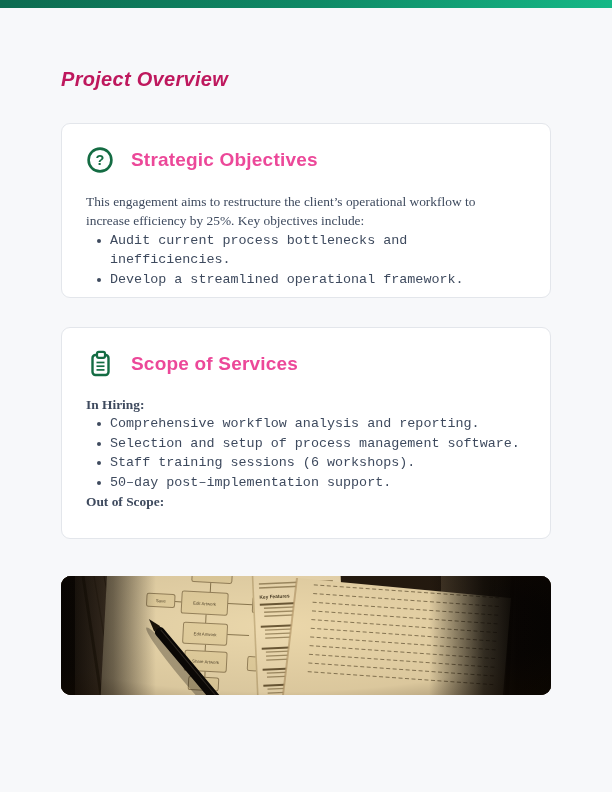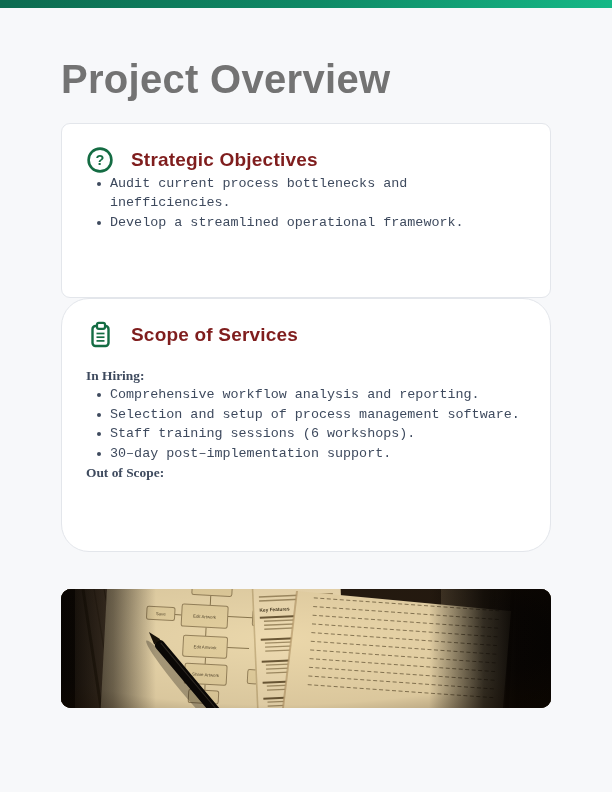--- a/index.html
+++ b/index.html
@@ -4,31 +4,31 @@
 <style>
   html,body{margin:0;padding:0;}
   body{
     width:612px;height:792px;background:#f7f8fa;overflow:hidden;
     font-family:"Liberation Sans",sans-serif;
   }
   .page{position:relative;width:612px;height:792px;background:#f7f8fa;}
   .topbar{height:8px;width:612px;
     background:linear-gradient(90deg,#0d6b50 0%,#0f8a66 52%,#15b886 100%);}
   h1.title{
-    margin:54px 61px 0 61px;font-size:40px;line-height:34px;font-weight:bold;
-    letter-spacing:.3px;color:#737373;
+    margin:54px 61px 0 61px;font-size:20px;line-height:34px;font-weight:bold;
+    letter-spacing:.3px;color:#be185d;font-style:italic;
   }
   .card{
     box-sizing:border-box;width:490px;margin-left:61px;background:#ffffff;
     border:1px solid #e3e6eb;border-radius:9px;padding:22px 24px 0 24px;
   }
   .card1{margin-top:27px;height:175px;}
-  .card2{height:254px;border-radius:28px;}
+  .card2{margin-top:29px;height:212px;}
   .card-head{display:flex;align-items:center;gap:17px;height:28px;}
-  .card-head h2{margin:0;font-size:19px;font-weight:bold;letter-spacing:.2px;color:#7f1d1d;}
+  .card-head h2{margin:0;font-size:19px;font-weight:bold;letter-spacing:.2px;color:#ec4899;}
   .icon{width:28px;height:28px;flex:0 0 28px;display:block;}
   .serif{font-family:"Liberation Serif","DejaVu Serif",serif;font-size:13.4px;
     line-height:19.4px;color:#3e4a5e;}
   .intro{margin-top:18px;}
   .intro div{white-space:nowrap;}
   ul.bullets{margin:0;padding:0 0 0 24px;list-style:none;font-family:Liberation Mono, monospace;}
   ul.bullets li{position:relative;}
   ul.bullets li::before{
     content:"";position:absolute;left:-13px;top:8px;width:4px;height:4px;
     border-radius:50%;background:#3e4a5e;
@@ -51,20 +51,24 @@
   <h1 class="title">Project Overview</h1>
 
   <section class="card card1">
     <div class="card-head">
       <svg class="icon" viewBox="0 0 28 28">
         <circle cx="14" cy="14" r="11.4" fill="none" stroke="#146c43" stroke-width="2.6"></circle>
         <text x="14" y="19.2" text-anchor="middle" font-family="Liberation Sans, sans-serif" font-size="14.5" font-weight="bold" fill="#146c43">?</text>
       </svg>
       <h2>Strategic Objectives</h2>
     </div>
+    <div class="intro serif">
+      <div>This engagement aims to restructure the client’s operational workflow to</div>
+      <div>increase efficiency by 25%. Key objectives include:</div>
+    </div>
     <ul class="bullets serif">
       <li>Audit current process bottlenecks and inefficiencies.</li>
       <li>Develop a streamlined operational framework.</li>
     </ul>
   </section>
 
   <section class="card card2">
     <div class="card-head">
       <svg class="icon" viewBox="0 0 28 28">
         <rect x="6.5" y="5" width="16" height="20" rx="3" fill="none" stroke="#146c43" stroke-width="2.4"></rect>
@@ -74,21 +78,21 @@
         <line x1="10.5" y1="19.9" x2="18.5" y2="19.9" stroke="#146c43" stroke-width="1.7"></line>
       </svg>
       <h2>Scope of Services</h2>
     </div>
     <div class="serif">
       <div class="scope-label">In Hiring:</div>
       <ul class="bullets">
         <li>Comprehensive workflow analysis and reporting.</li>
         <li>Selection and setup of process management software.</li>
         <li>Staff training sessions (6 workshops).</li>
-        <li>30–day post–implementation support.</li>
+        <li>50–day post–implementation support.</li>
       </ul>
       <div class="scope-label second">Out of Scope:</div>
     </div>
   </section>
 
   <div class="photo-wrap">
     <svg width="490" height="119" viewBox="0 0 490 119">
       <defs>
         <linearGradient id="vigL" x1="0" y1="0" x2="1" y2="0">
           <stop offset="0" stop-color="#060402" stop-opacity="0.96"></stop>

